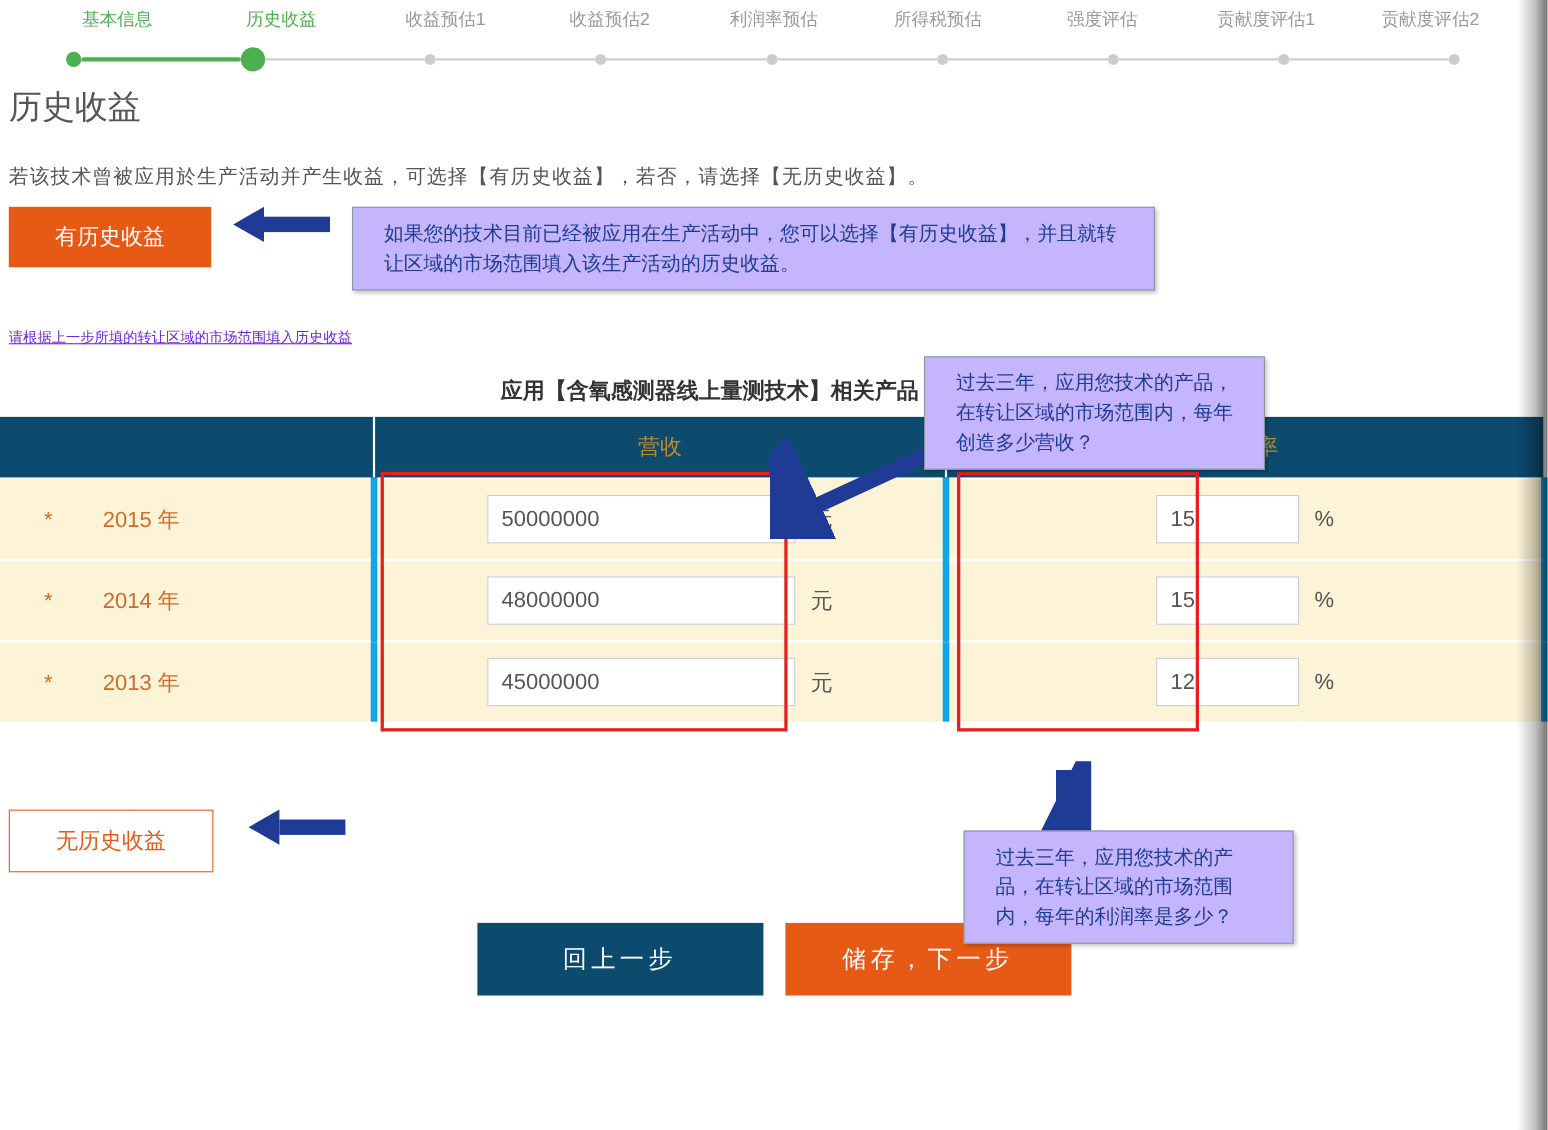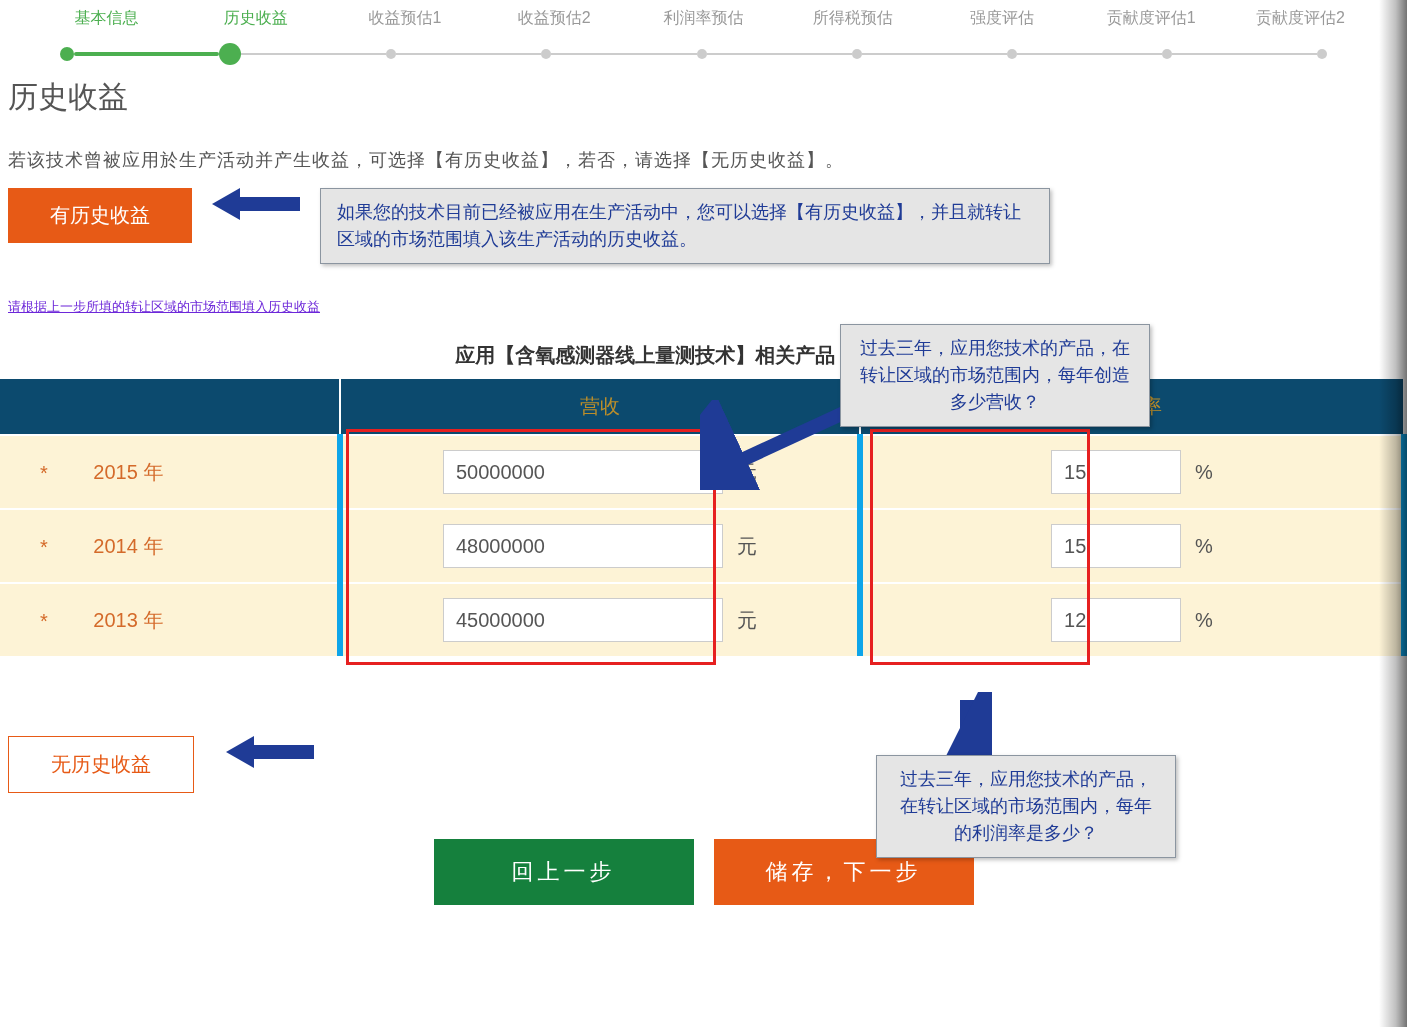--- a/index.html
+++ b/index.html
@@ -61,26 +61,26 @@
     .btn {
       display: inline-block;
       padding: 14px 42px;
       font-size: 20px;
       cursor: pointer;
       border: none;
       text-align: center;
     }
     .btn-orange { background: #e75a16; color: #fff; }
     .btn-orange-outline { background: #fff; color: #e75a16; border: 1px solid #e75a16; }
-    .btn-gray { background: #15803d; color: #fff; }
+    .btn-gray { background: #0c4a6e; color: #fff; }
     .btn-row { padding: 6px 8px; display: flex; align-items: flex-start; gap: 20px; }
     .tooltip {
-      background: #e5e5e5;
+      background: #c4b5fd;
       border: 1px solid #8b95a0;
-      padding: 10px 16px;
+      padding: 10px 28px;
       color: #1f3b96;
       font-size: 18px;
       line-height: 1.5;
       max-width: 730px;
       box-shadow: 2px 2px 4px rgba(0,0,0,0.25);
     }
     .arrow-wrap { display:flex; align-items:center; }
     .arrow-wrap .tail { width: 60px; height: 14px; background:#1f3b96; }
     .arrow-wrap .head-l {
       width:0;height:0;
@@ -96,21 +96,21 @@
     .tbl td.yearcol { color: #d46a2a; font-size: 20px; text-align: left; padding-left: 40px; }
     .tbl td.yearcol .req { color: #d46a2a; margin-right: 40px; display:inline-block; vertical-align: middle;}
     .input-group { display: inline-flex; align-items: center; }
     .input-group input {
       width: 280px; height: 44px; font-size: 20px; padding: 0 12px;
       border: 1px solid #ccc; background: #fff; color: #555;
     }
     .input-group.small input { width: 130px; }
     .unit { font-size: 20px; color: #555; margin-left: 14px; }
     .hb-wrap { position: absolute; }
-    .abs-tooltip { position: absolute; z-index: 10; text-align: center; }
+    .abs-tooltip { position: absolute; z-index: 10; }
     .abs-arrow { position: absolute; z-index: 9; }
     .arrow-svg { display:block; }
     .footer-btns {
       display: flex; justify-content: center; gap: 20px; padding: 40px 0 20px 0;
     }
     .btn-big { width: 260px; padding: 18px 0; font-size: 22px; letter-spacing: 4px; }
     .right-shadow {
       position: absolute; top: 0; right: 0; width: 28px; height: 100%;
       background: linear-gradient(to right, rgba(0,0,0,0) 0%, rgba(0,0,0,0.25) 60%, rgba(0,0,0,0.55) 100%);
       pointer-events: none;

